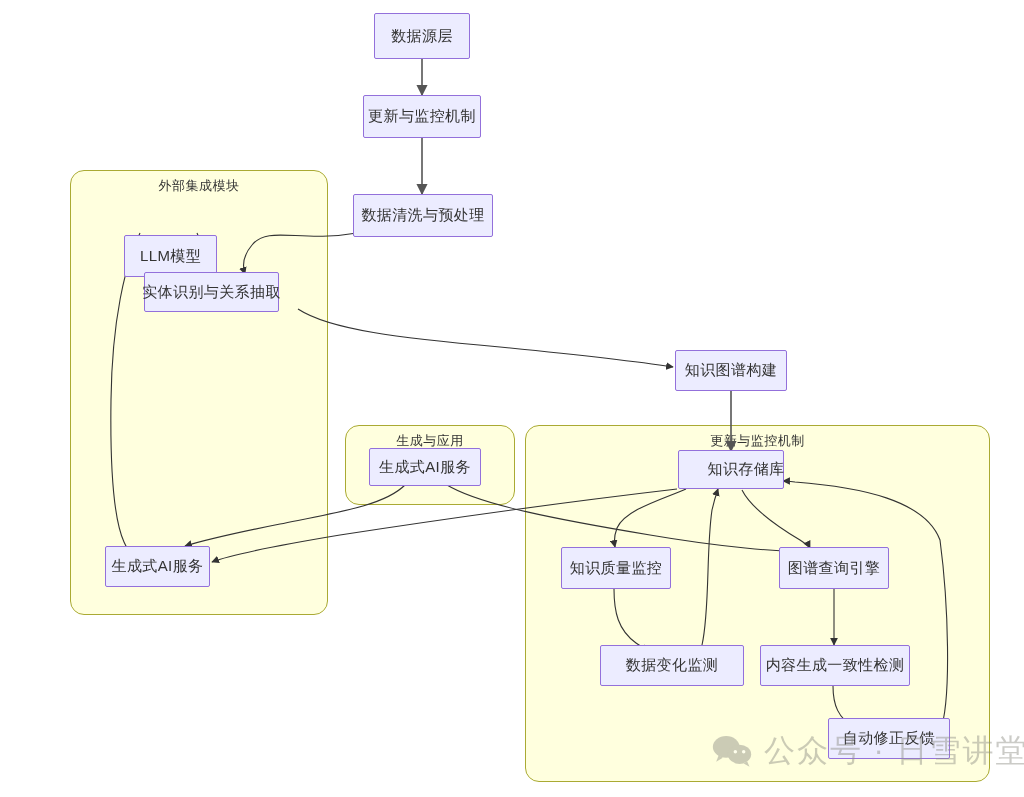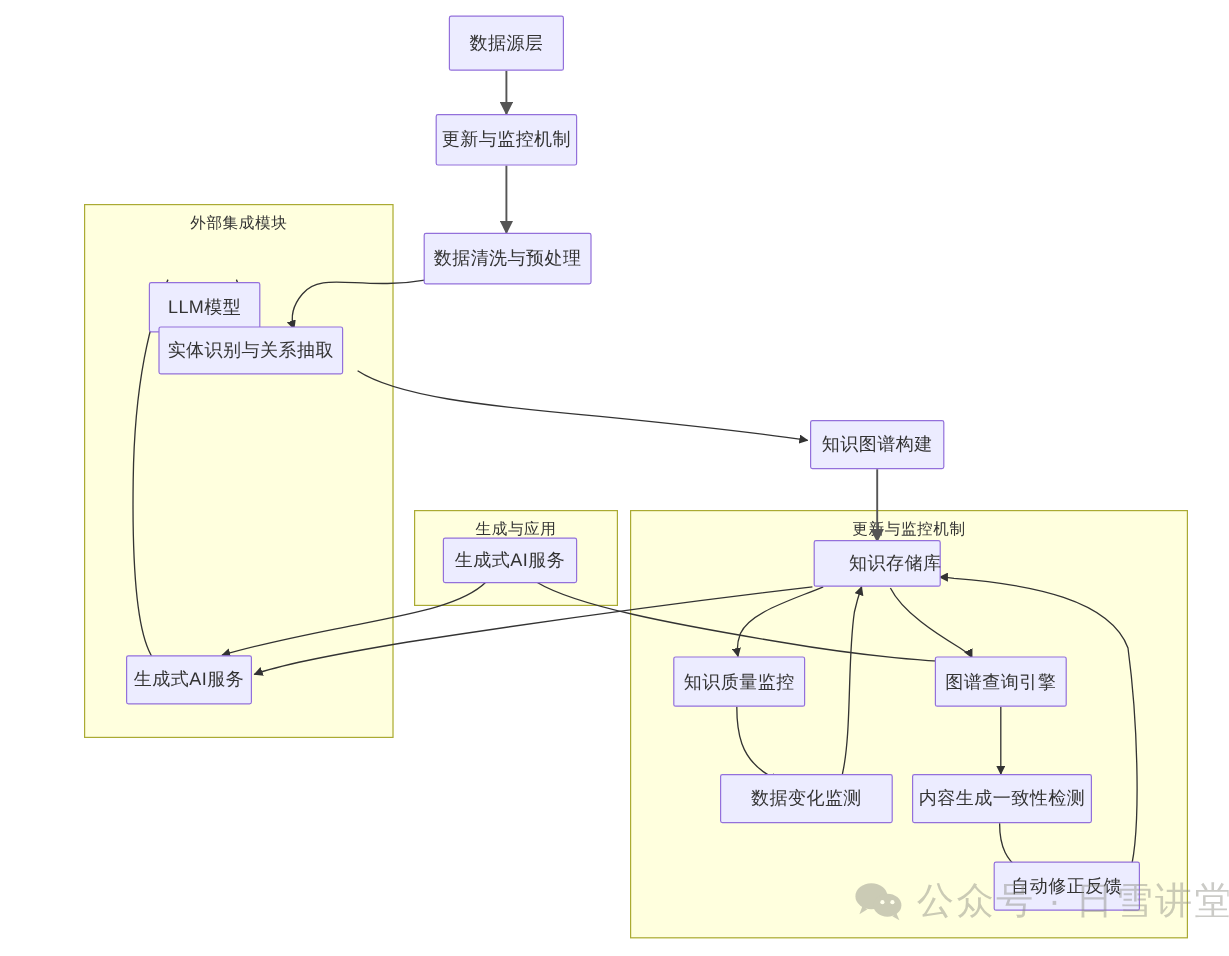--- a/index.html
+++ b/index.html
@@ -12,21 +12,21 @@
     width:1024px;
     height:797px;
     background:#ffffff;
     overflow:hidden;
   }
   
   .cluster{
     position:absolute;
     background:#ffffde;
     border:1px solid #aaaa33;
-    border-radius:0;
+    border-radius:14px;
     box-sizing:border-box;
   }
   .cluster-title{
     position:absolute;
     top:6px;
     left:0;
     width:100%;
     text-align:center;
     font-size:13px;
     color:#333333;
@@ -159,21 +159,21 @@
   </div>
 
   <div class="node" style="left:353px;top:194px;width:140px;height:43px;">
     <span>数据清洗与预处理</span>
   </div>
 
   <div class="node" style="left:124px;top:191px;width:93px;height:42px;margin-top:44px;">
     <span>LLM模型</span>
   </div>
 
-  <div class="node" style="left:132px;top:272px;width:154px;height:40px;">
+  <div class="node" style="left:144px;top:272px;width:135px;height:40px;">
     <span>实体识别与关系抽取</span>
   </div>
 
   <div class="node" style="left:675px;top:350px;width:112px;height:41px;">
     <span>知识图谱构建</span>
   </div>
 
   <div class="node" style="left:369px;top:448px;width:112px;height:38px;">
     <span>生成式AI服务</span>
   </div>

